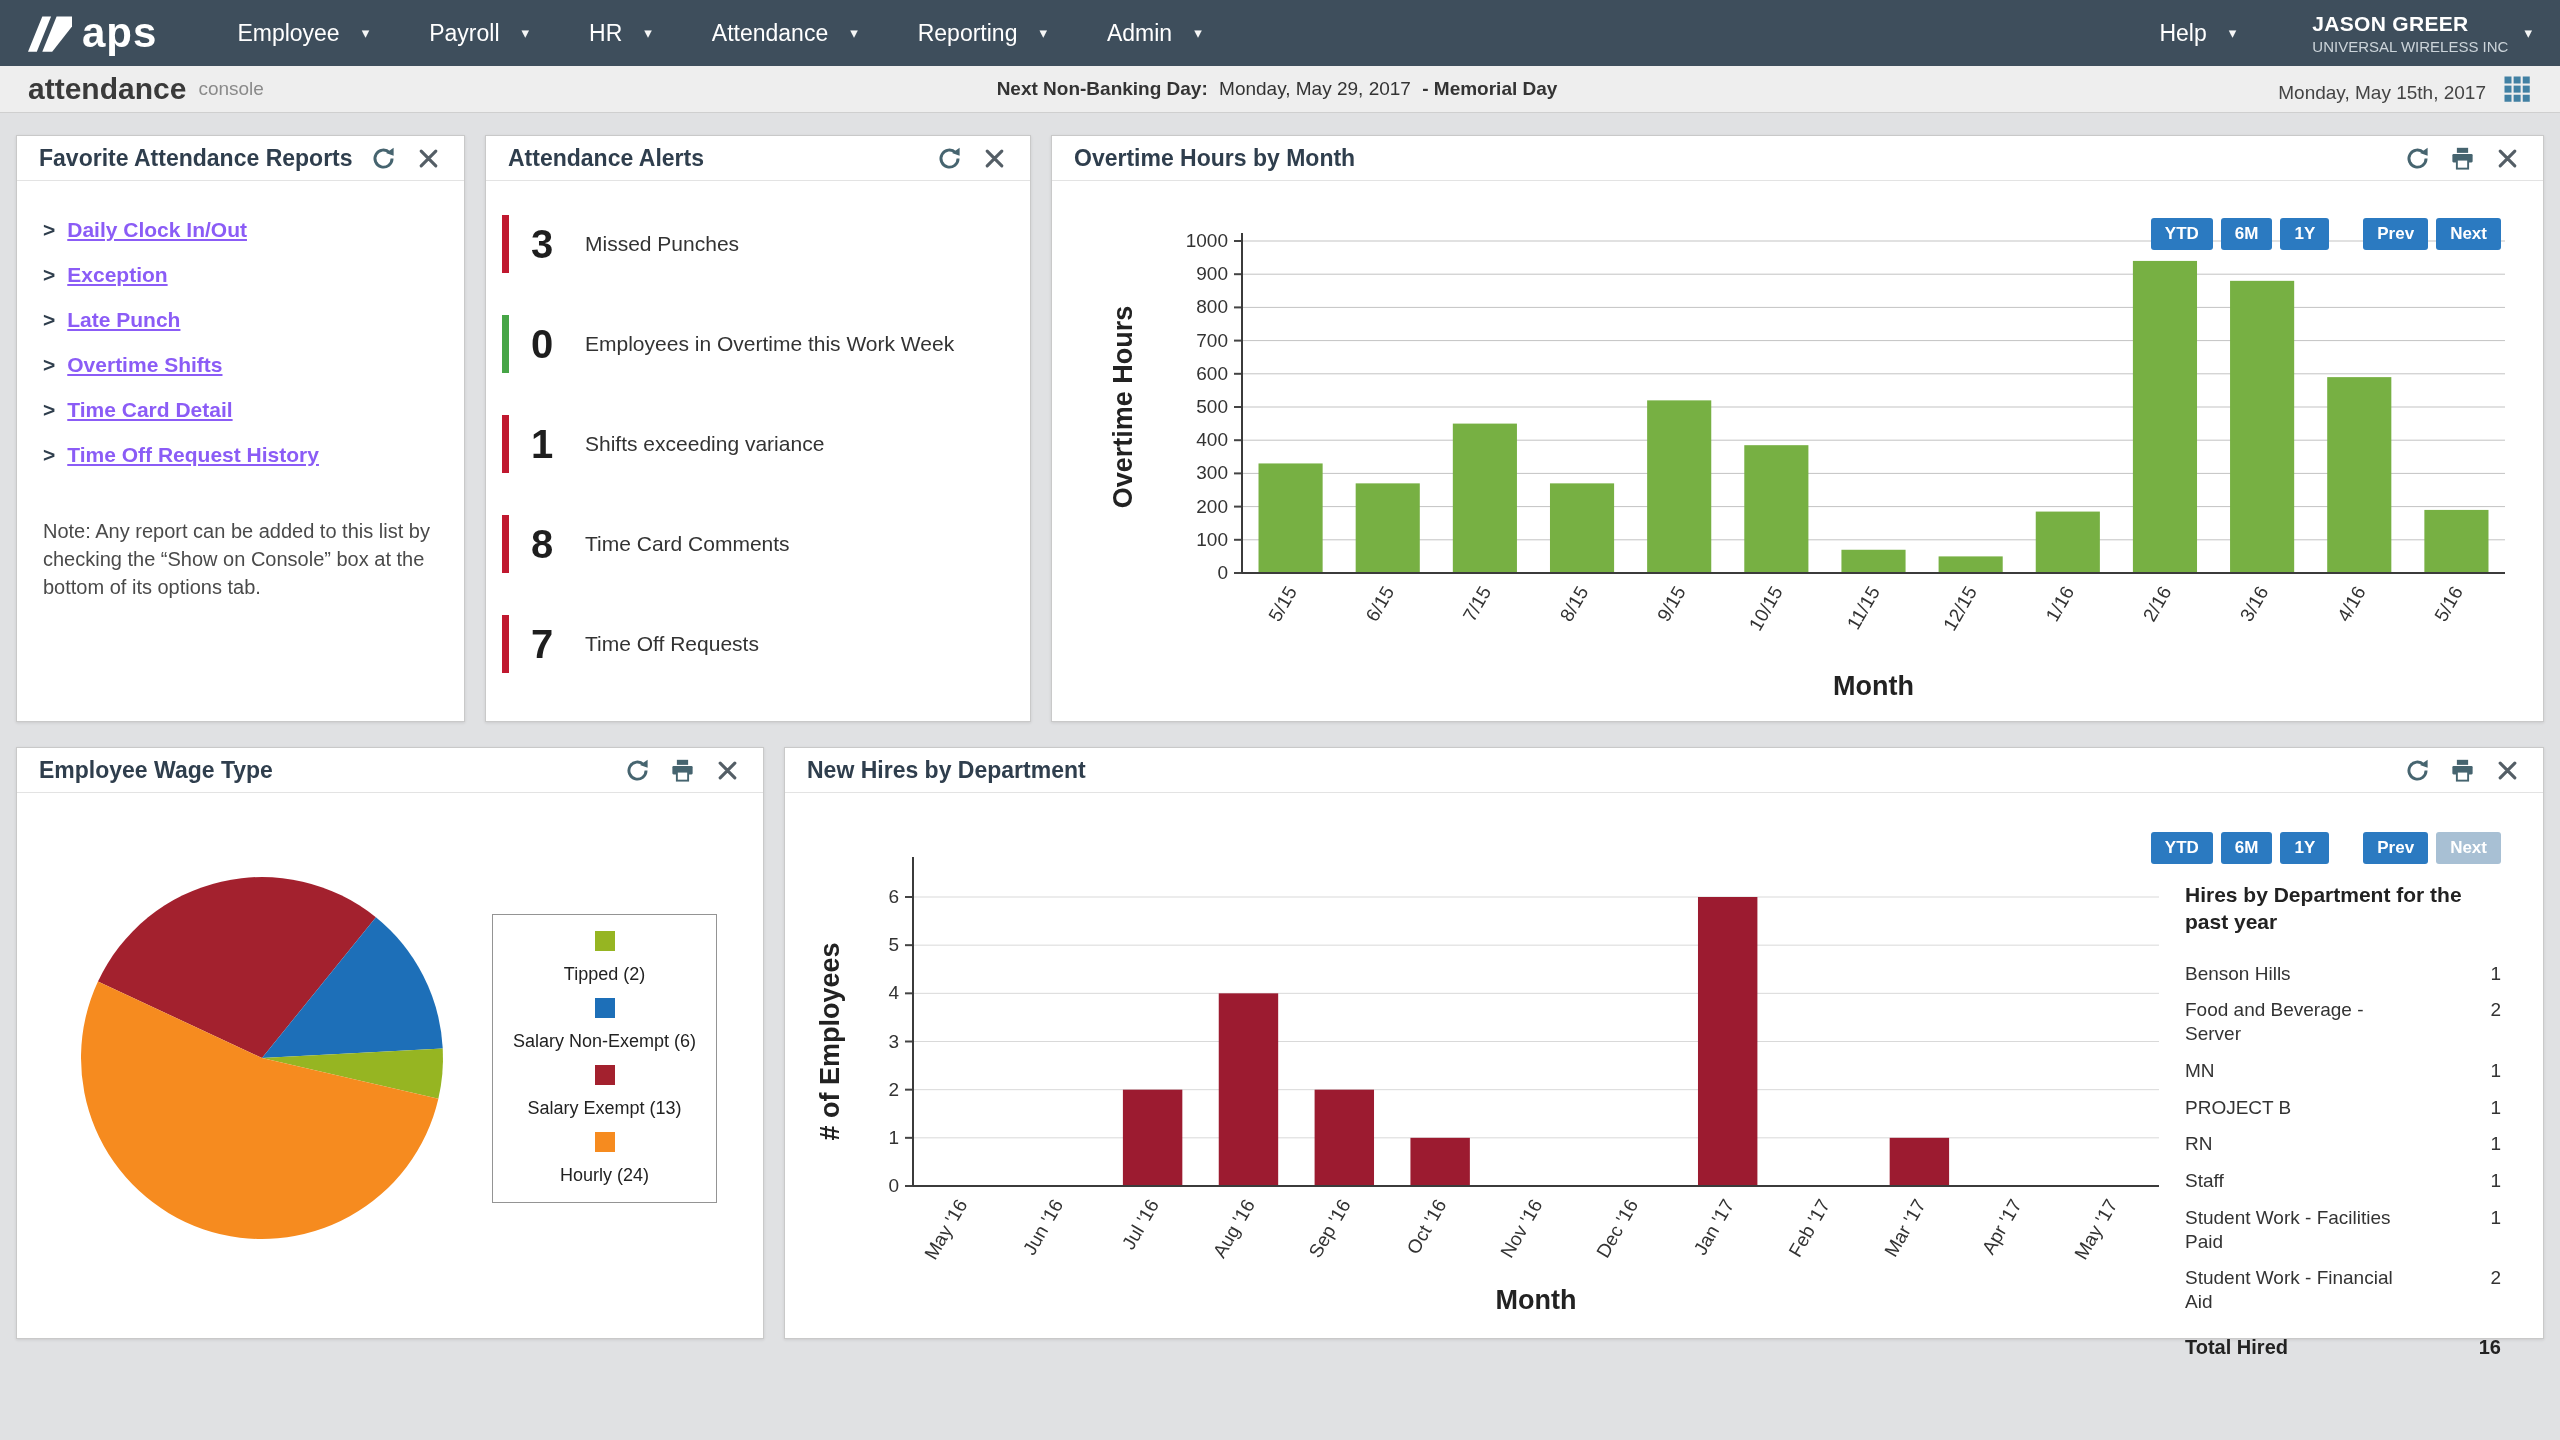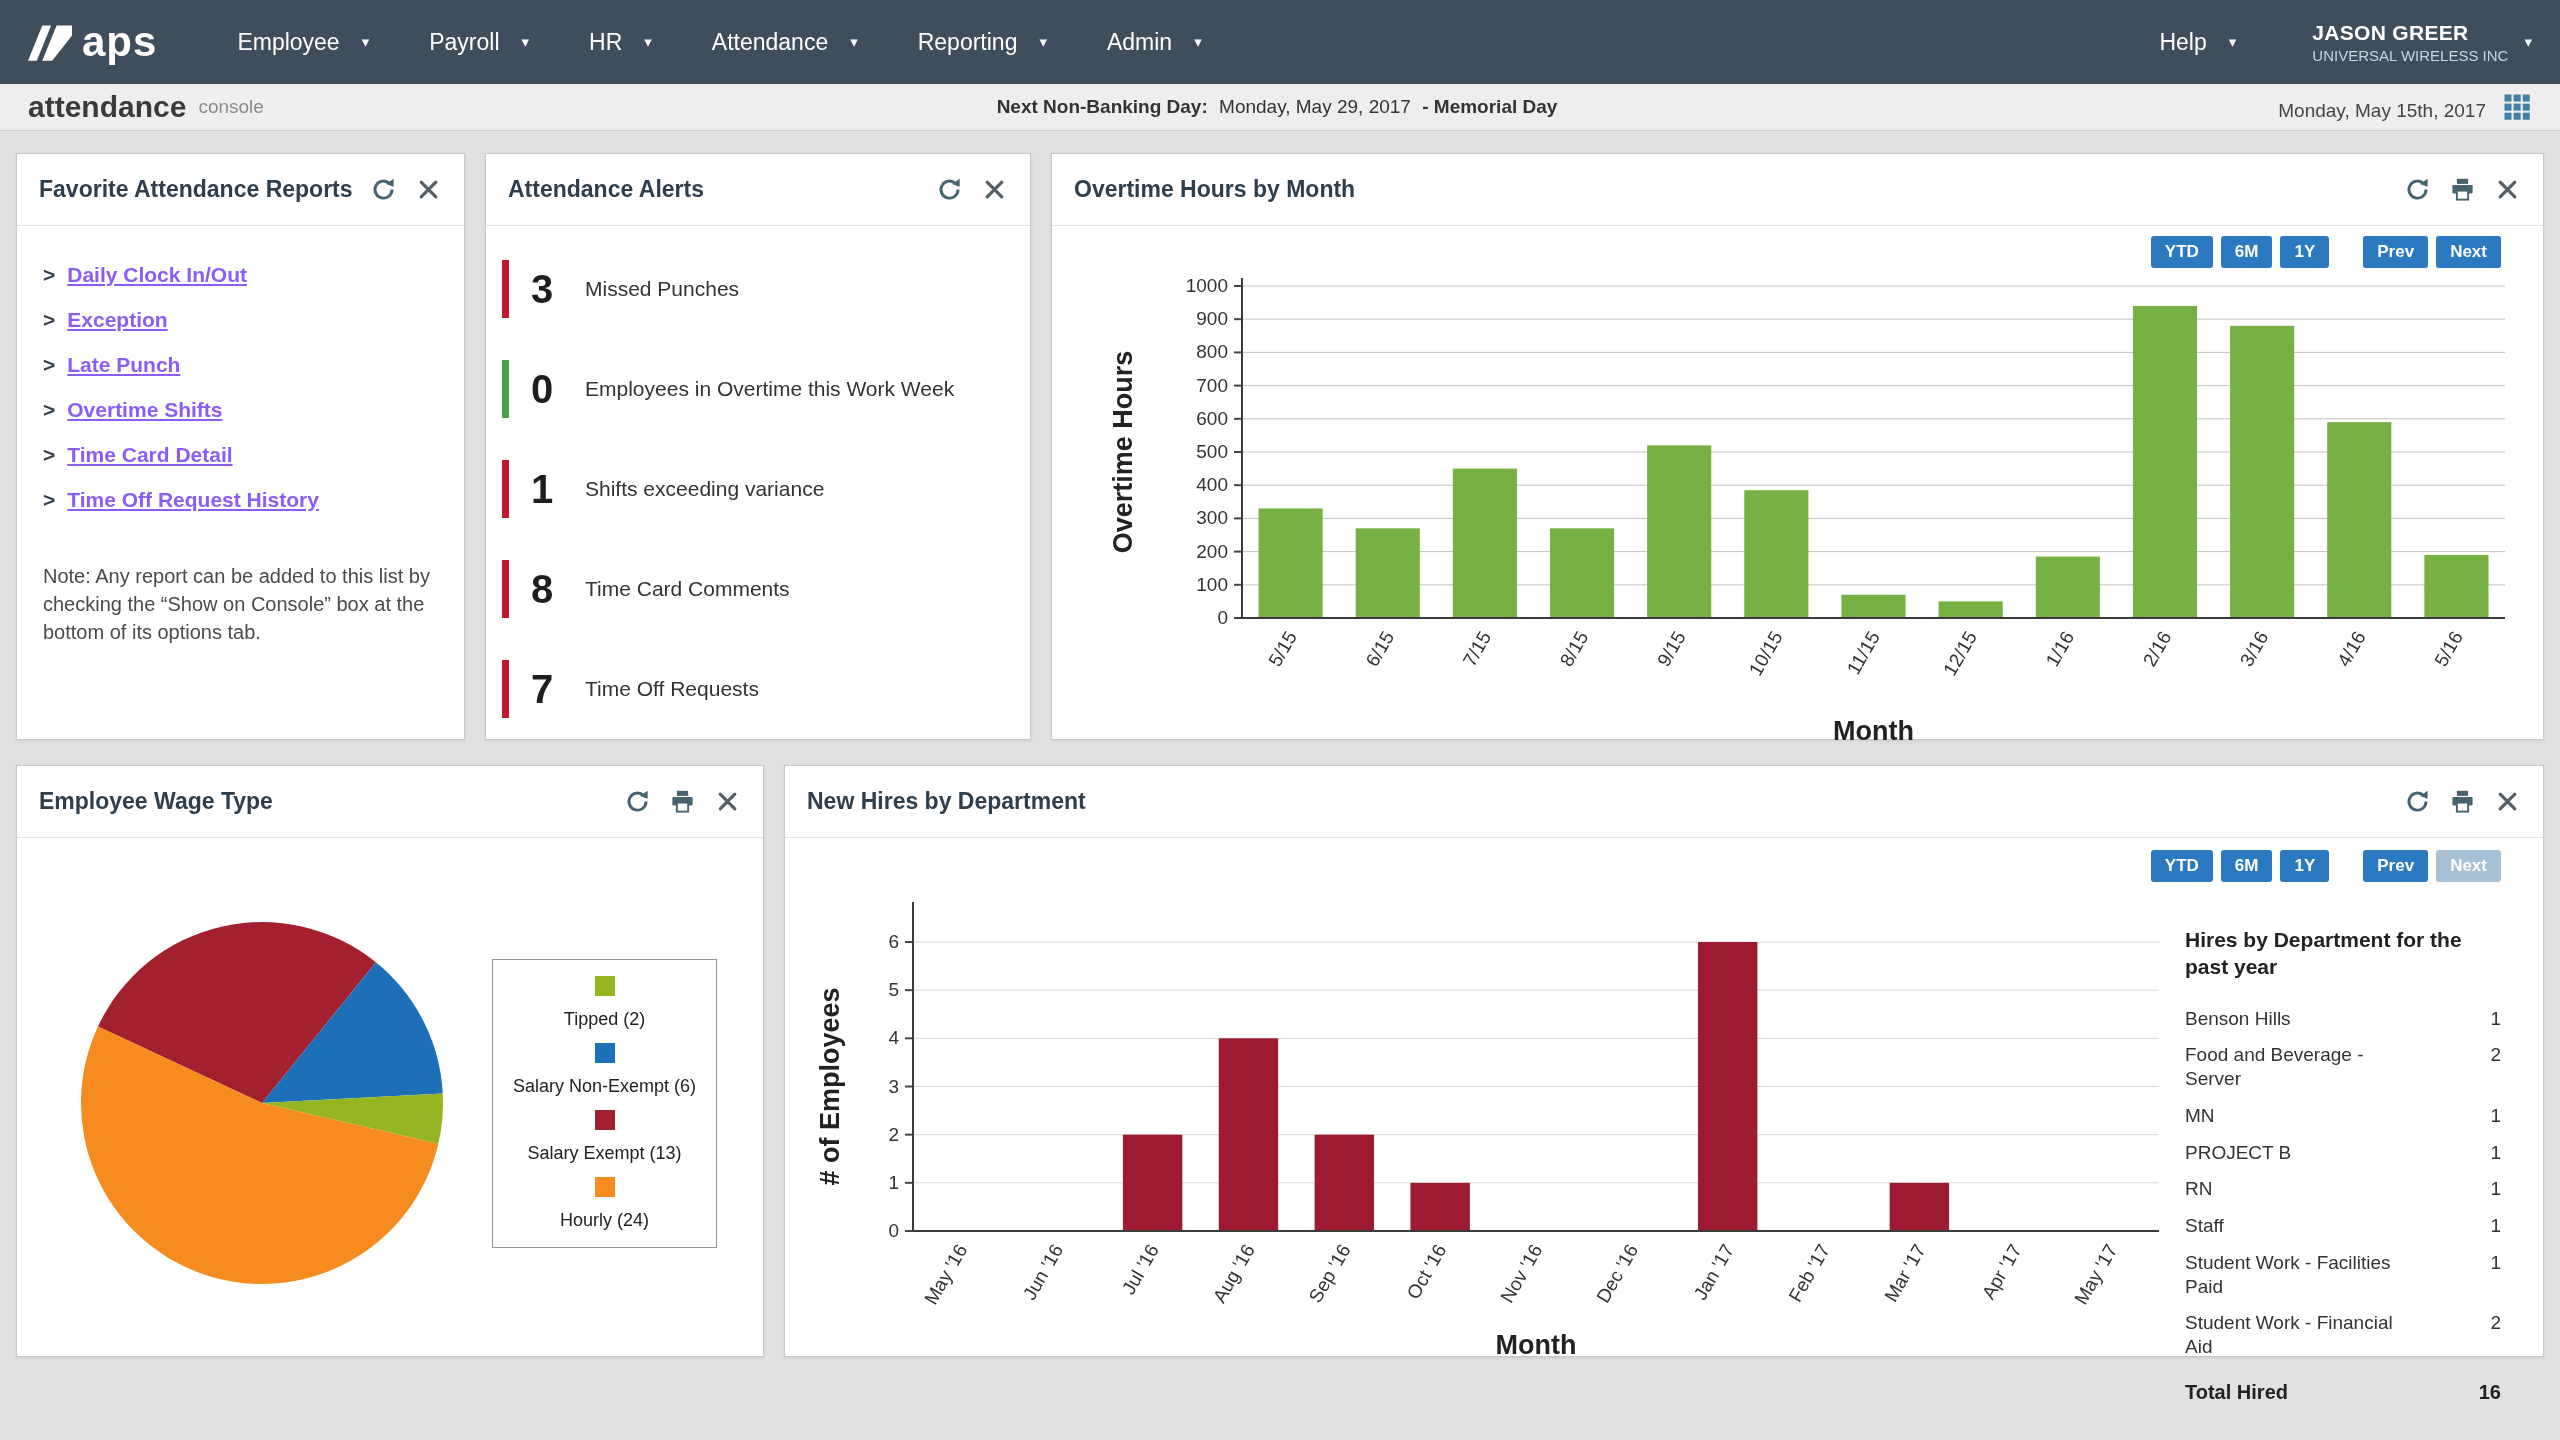--- a/index.html
+++ b/index.html
@@ -2,21 +2,21 @@
 <html><head>
 <meta charset="utf-8">
 <style>
   * { margin:0; padding:0; box-sizing:border-box; }
   html,body { width:2560px; height:1440px; }
   body { font-family:"Liberation Sans", sans-serif; background:#e0e1e3; overflow:hidden; }
   svg { display:block; }
   svg text { font-family:"Liberation Sans", sans-serif; }
 
   
-  .navbar { height:84px; background:#3e4e5c; display:flex; align-items:center; color:#fff; padding:8px 28px; }
+  .navbar { height:66px; background:#3e4e5c; display:flex; align-items:center; color:#fff; padding:8px 28px; }
   .logo { display:flex; align-items:center; gap:10px; margin-right:50px; cursor:pointer; }
   .logo-text { font-size:42px; font-weight:bold; letter-spacing:1px; line-height:1; }
   .nav-menus { display:flex; }
   .nav-item { padding:12px 30px; font-size:23px; cursor:pointer; display:flex; gap:22px; align-items:center; white-space:nowrap; }
   .caret { font-size:15px; opacity:.95; }
   .nav-right { margin-left:auto; display:flex; align-items:center; gap:46px; }
   .user-menu { display:flex; align-items:center; gap:16px; cursor:pointer; }
   .user-name { font-weight:bold; font-size:21px; letter-spacing:.3px; }
   .user-company { font-size:15px; color:#ccd4da; margin-top:2px; }
 
@@ -34,21 +34,21 @@
   .content { padding:22px 16px; display:flex; flex-direction:column; gap:25px; }
   .row { display:flex; gap:20px; }
   .row1 { height:587px; }
   .row2 { height:592px; }
   .panel { background:#fff; border:1px solid #c9c9c9; box-shadow:0 1px 3px rgba(0,0,0,.10); position:relative; height:100%; }
   .fav-panel { width:449px; }
   .alerts-panel { width:546px; }
   .overtime-panel { flex:1; }
   .wage-panel { width:748px; }
   .hires-panel { flex:1; }
-  .panel-header { height:72px; display:flex; align-items:center; padding:0 22px; border-bottom:1px solid #e3e3e3; }
+  .panel-header { height:45px; display:flex; align-items:center; padding:0 22px; border-bottom:1px solid #e3e3e3; }
   .panel-title { font-size:23px; font-weight:bold; color:#2f3e4d; }
   .panel-icons { margin-left:auto; display:flex; gap:18px; align-items:center; }
   .panel-icons .icon { width:27px; height:27px; cursor:pointer; }
   .panel-icons .icon svg { width:100%; height:100%; }
 
   
   .fav-list { padding:36px 26px 0; }
   .fav-item { display:flex; gap:12px; margin-bottom:19px; font-size:21px; line-height:26px; color:#2f3e4d; }
   .fav-item .gt { font-weight:bold; }
   .fav-link { text-decoration:underline; color:#8b5cf6; font-weight:bold; cursor:pointer;text-align:right; }

